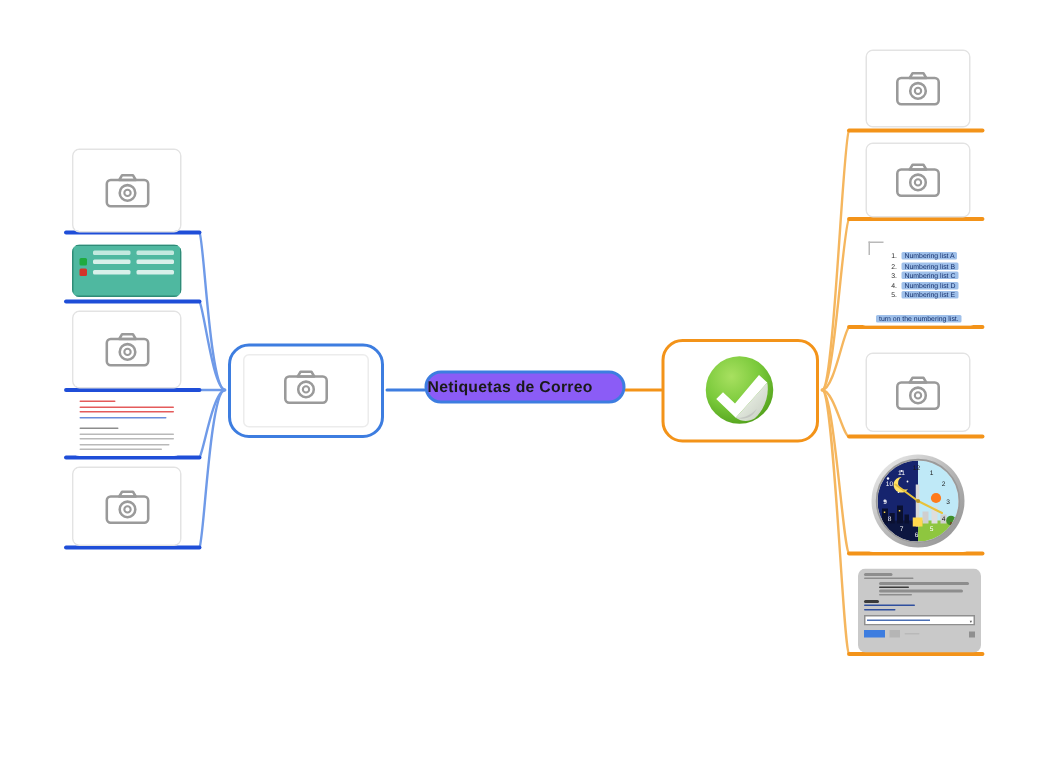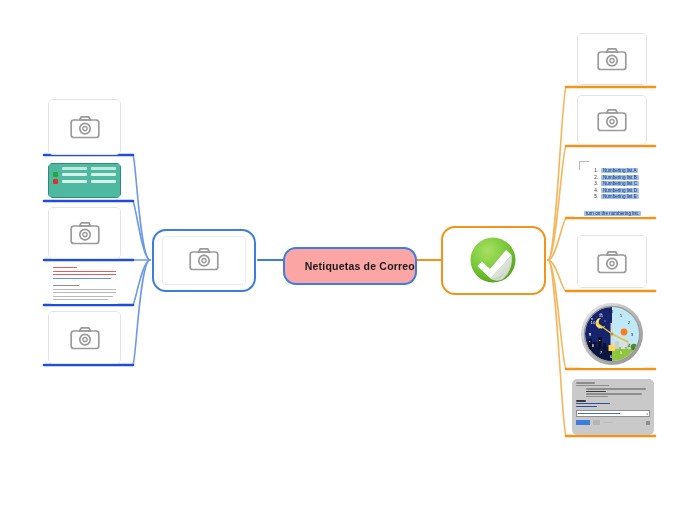--- a/index.html
+++ b/index.html
@@ -10,26 +10,26 @@
     overflow:hidden;
     position:relative;
   }
   #canvas{position:absolute;left:0;top:0;width:697px;height:520px;}
   #links{position:absolute;left:0;top:0;width:697px;height:520px;pointer-events:none;}
 
   
   .root-node{
     position:absolute;
     left:283px;top:247px;
-    width:134px;height:38px;
+    width:134px;height:22px;
     border:2px solid #3d7de0;
     border-radius:13px;
-    background:#fca5a5;
+    background:#8b5cf6;
     box-sizing:border-box;
-    display:flex;align-items:center;justify-content:flex-end;
+    display:flex;align-items:center;justify-content:flex-start;
   }
   .root-label{
     font-size:10.5px;font-weight:bold;color:#1a1a1a;
     letter-spacing:.2px;white-space:nowrap;
   }
 
   
   .branch-node{
     position:absolute;
     box-sizing:border-box;

